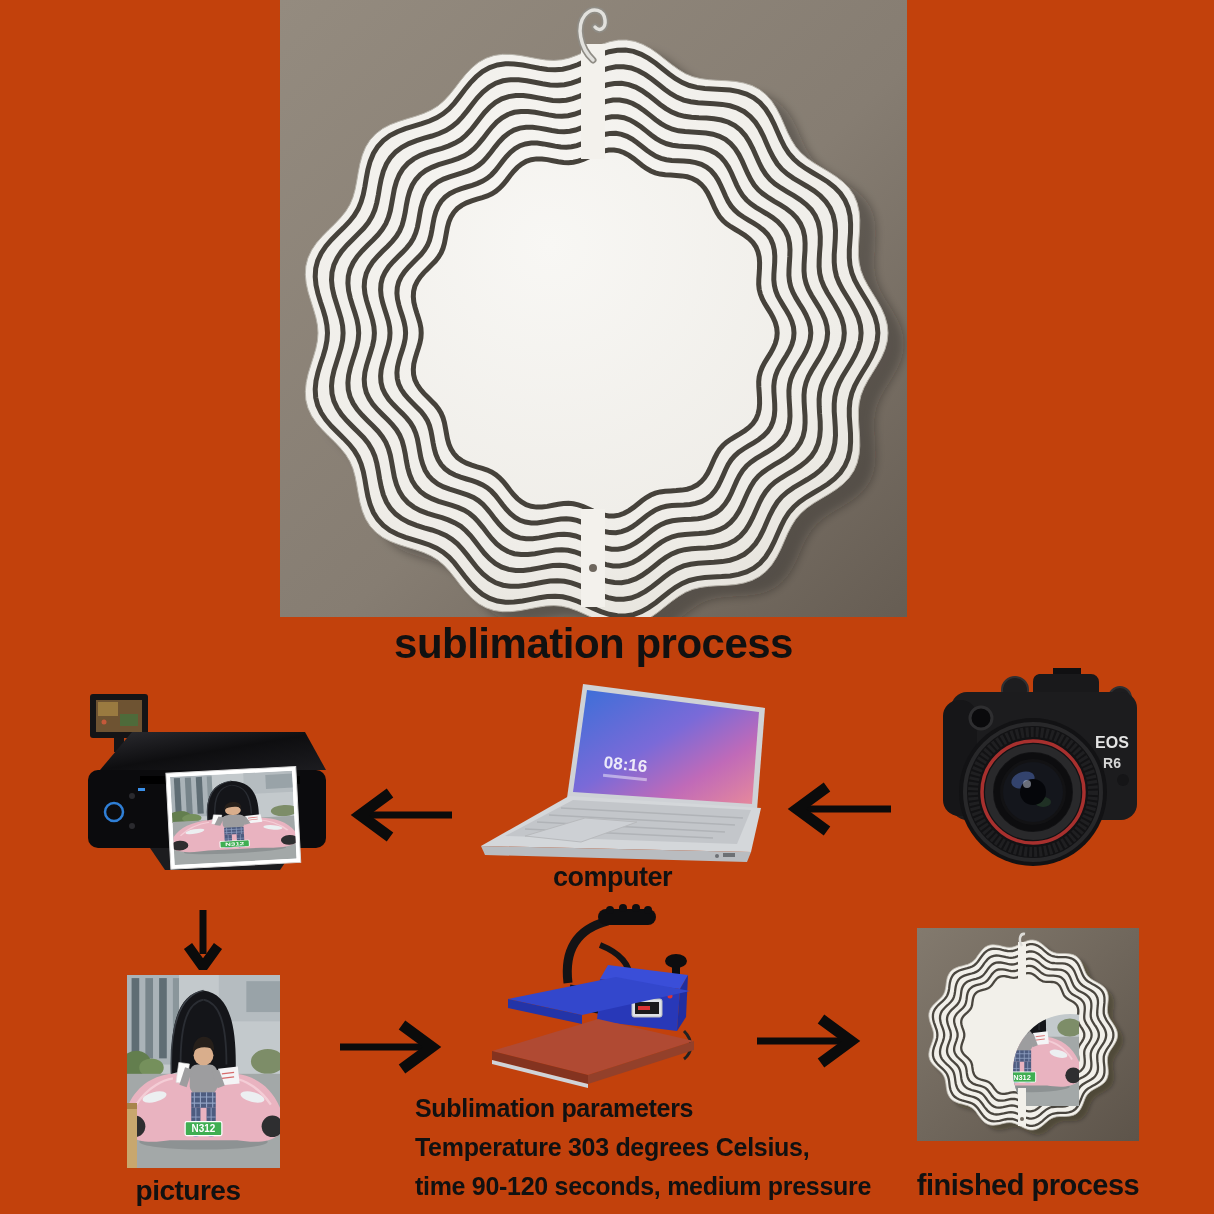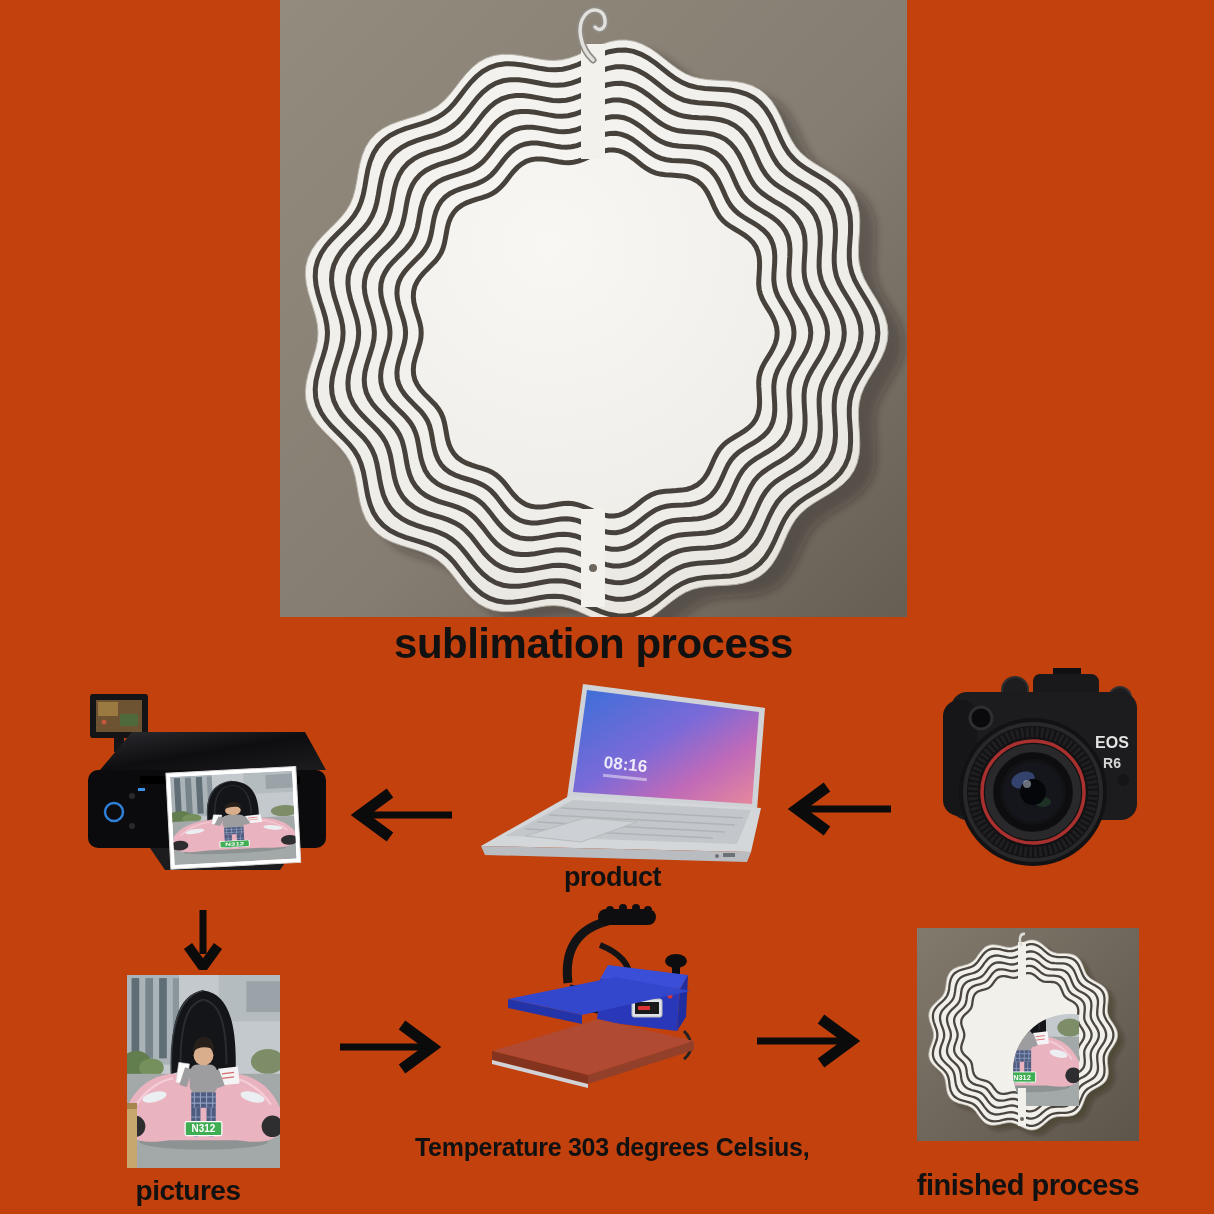--- a/index.html
+++ b/index.html
@@ -162,21 +162,21 @@
     <text x="160" y="92" transform="rotate(6 160 92)" text-anchor="middle" font-size="17" font-weight="bold" fill="rgba(255,255,255,0.85)">08:16</text>
     <rect x="138" y="98" width="44" height="3" transform="rotate(6 160 99)" fill="rgba(255,255,255,0.45)"></rect>
     <polygon points="16,168 104,118 296,130 286,174" fill="#d4d7da"></polygon>
     <polygon points="40,158 108,122 286,132 272,166" fill="#c3c6ca"></polygon>
     <path d="M96,130 L278,140 M84,137 L270,147 M72,144 L260,154 M60,151 L248,160" stroke="#b0b3b7" stroke-width="1.5"></path>
     <polygon points="60,158 120,140 172,144 116,164" fill="#cdd0d4" stroke="#b8babd"></polygon>
     <polygon points="16,168 286,174 282,184 20,177" fill="#b9bcc0"></polygon>
     <circle cx="252" cy="178" r="2" fill="#6d7074"></circle>
       <rect x="258" y="175" width="12" height="4" fill="#6d7074"></rect>
   </svg>
-  <div id="lbl-computer" class="lbl">product</div>
+  <div id="lbl-computer" class="lbl">computer</div>
 
   <svg class="abs" style="left:785px;top:782px" width="108" height="54" viewBox="0 0 108 54">
     <rect x="12" y="23.5" width="94" height="7" fill="#0b0b0b"></rect>
     <path d="M42,5 L12,27 L42,49" stroke="#0b0b0b" stroke-width="11" fill="none"></path>
   </svg>
 
   <svg class="abs" style="left:915px;top:660px" width="230" height="212" viewBox="0 0 230 212">
     <rect x="138" y="8" width="28" height="9" fill="#101012"></rect>
     <path d="M124,14 h52 a8,8 0 0 1 8,8 v16 h-66 v-16 a8,8 0 0 1 6,-8 Z" fill="#19191b"></path>
     <circle cx="100" cy="30" r="13" fill="#1d1d1f" stroke="#303032" stroke-width="2"></circle>
@@ -245,21 +245,23 @@
     <polygon points="28,96 102,112 102,121 28,105" fill="#2334a8"></polygon>
     <path d="M204,128 C214,138 212,150 204,156" stroke="#222222" stroke-width="3" fill="none"></path>
     <g>
       <polygon points="12,148 118,116 214,138 108,172" fill="#b04a33"></polygon>
       <polygon points="12,148 108,172 108,181 12,157" fill="#84331f"></polygon>
       <polygon points="108,172 214,138 214,147 108,181" fill="#93402a"></polygon>
       <polygon points="12,157 108,181 108,185 12,161" fill="#cfd3d8"></polygon>
     </g>
   </svg>
 
+  <div id="params1" class="params">Sublimation parameters</div>
   <div id="params2" class="params">Temperature 303 degrees Celsius,</div>
+  <div id="params3" class="params">time 90-120 seconds, medium pressure</div>
 
   <svg class="abs" style="left:755px;top:1014px" width="108" height="54" viewBox="0 0 108 54">
     <rect x="2" y="23.5" width="94" height="7" fill="#0b0b0b"></rect>
     <path d="M66,5 L96,27 L66,49" stroke="#0b0b0b" stroke-width="11" fill="none"></path>
   </svg>
 
   <svg class="abs" style="left:917px;top:928px" width="222" height="213" viewBox="0 0 222 213">
     <defs>
       <linearGradient id="wallGrad2" x1="0" y1="0" x2="1" y2="1">
         <stop offset="0" stop-color="#837a6e"></stop>

